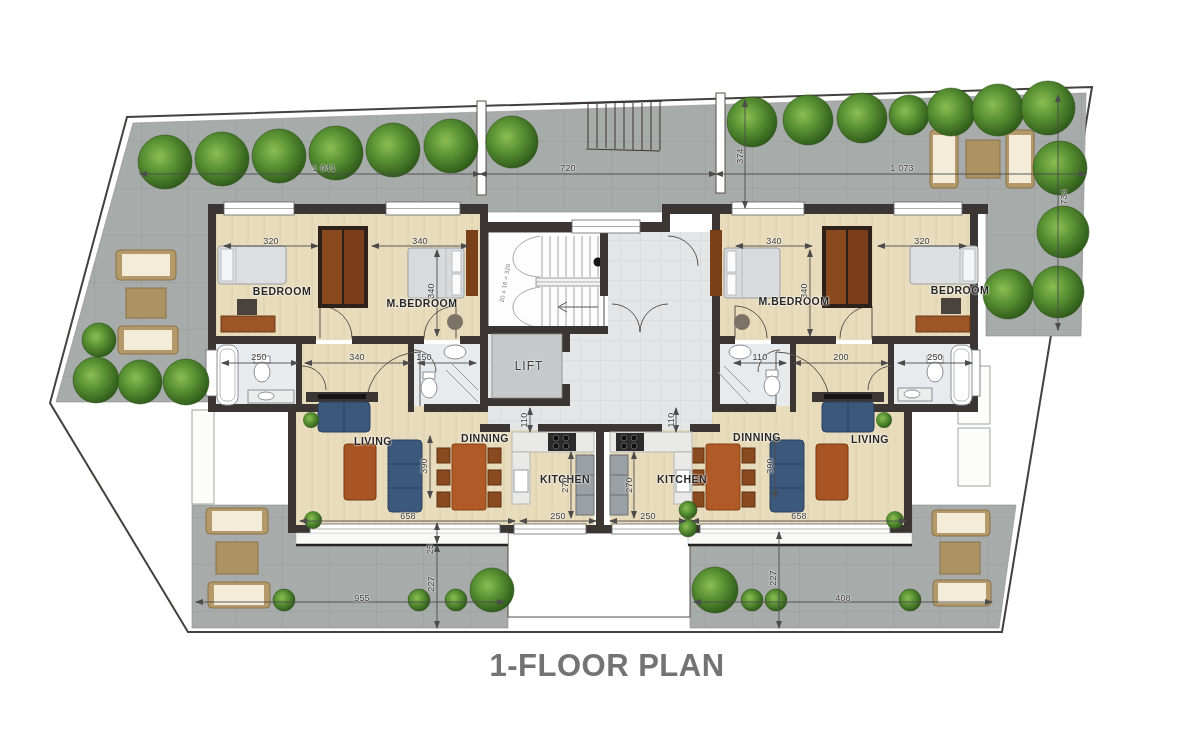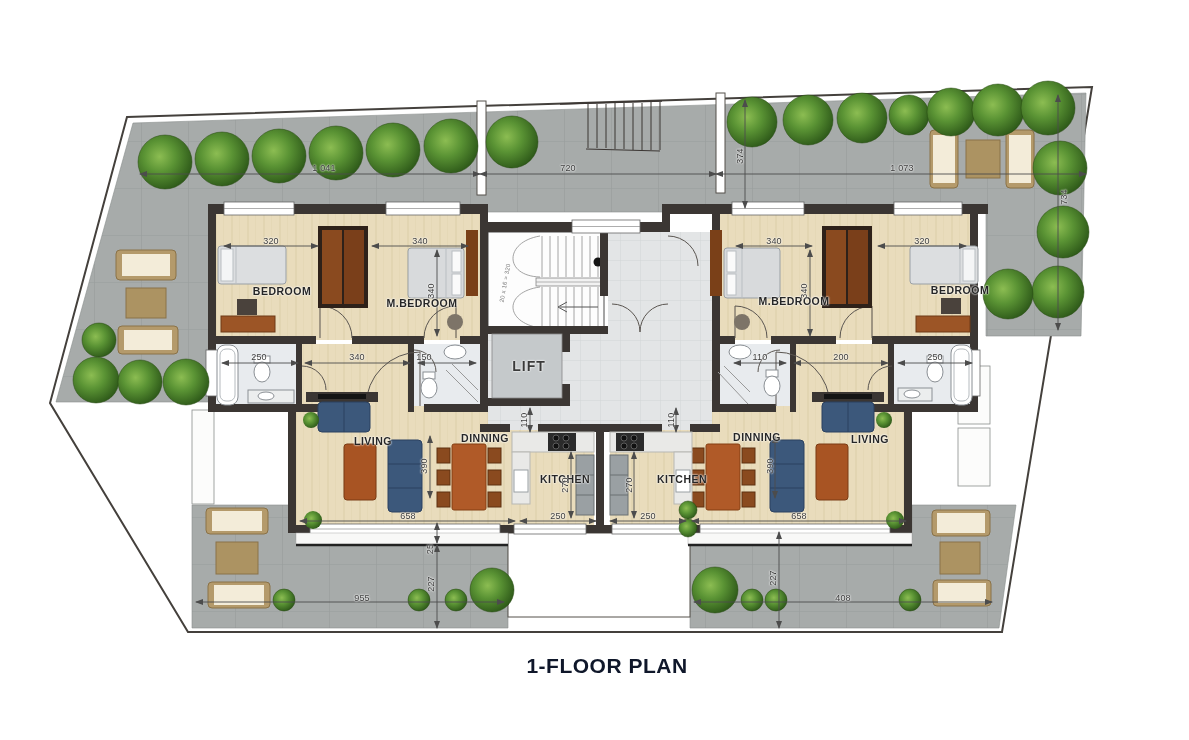--- a/index.html
+++ b/index.html
@@ -3,22 +3,22 @@
 <meta charset="utf-8">
 <style>
   html,body{margin:0;padding:0;background:#ffffff;}
   .stage{position:relative;width:1189px;height:740px;background:#fff;font-family:"Liberation Sans",sans-serif;overflow:hidden;}
   .stage svg{position:absolute;left:0;top:0;}
   .lbl{position:absolute;transform:translate(-50%,-50%);font-size:9px;color:#3d3d3d;white-space:nowrap;
        text-shadow:0 0 2px #fff,0 0 2px #fff;letter-spacing:.2px;}
   .lbl.v{transform:translate(-50%,-50%) rotate(-90deg);}
   .lbl.tilt{transform:translate(-50%,-50%) rotate(-80deg);font-size:6px;color:#777;}
   .room{font-size:10.5px;font-weight:bold;color:#262626;letter-spacing:.5px;padding-left:32px;}
-  .lift{font-size:14px;font-weight:bold;color:#3a3a3a;letter-spacing:1px;}
-  .title{position:absolute;transform:translate(-50%,-50%);font-size:21px;font-weight:bold;color:#0f172a;
+  .lift{font-size:12px;font-weight:normal;color:#3a3a3a;letter-spacing:1px;}
+  .title{position:absolute;transform:translate(-50%,-50%);font-size:31px;font-weight:bold;color:#737373;
          letter-spacing:.5px;white-space:nowrap;}
 </style>
 </head>
 <body>
 
 <div class="stage">
 
 <svg width="1189" height="740" viewBox="0 0 1189 740">
   <defs>
     <pattern id="tile" width="47" height="47" patternUnits="userSpaceOnUse">

